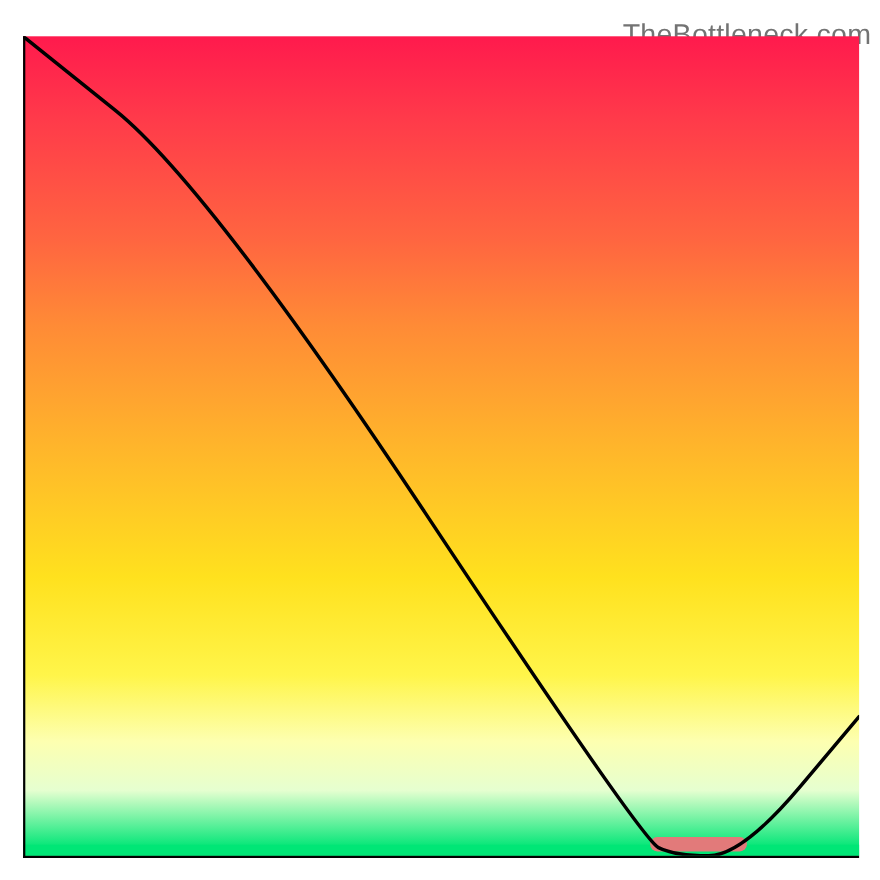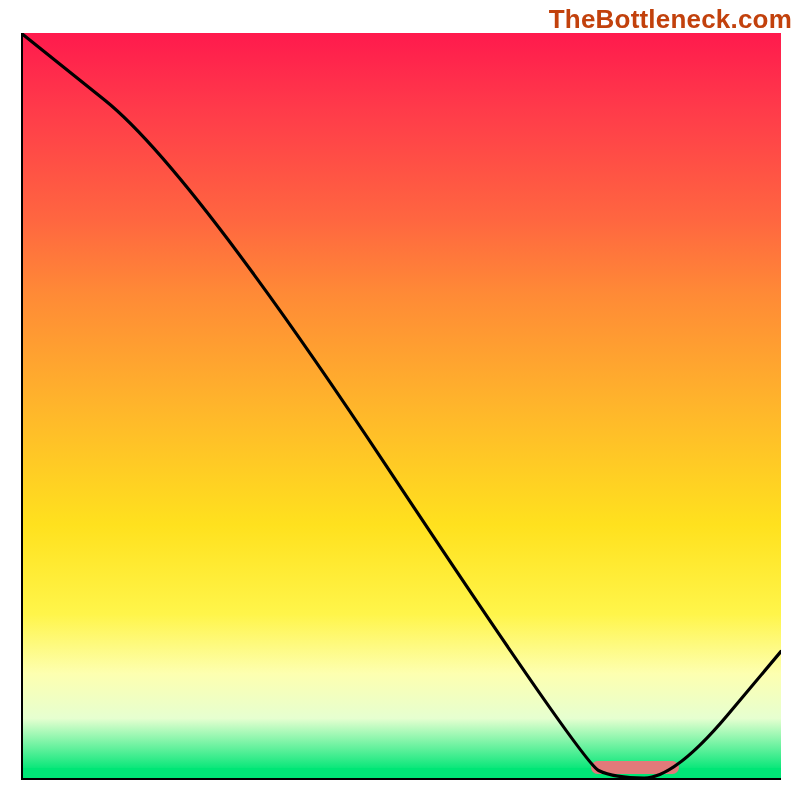--- a/index.html
+++ b/index.html
@@ -11,25 +11,25 @@
     font-family: Arial, Helvetica, sans-serif;
     overflow: hidden;
   }
   .stage {
     position: relative;
     width: 800px;
     height: 800px;
   }
   .watermark {
     position: absolute;
-    top: 4px;
+    top: 16px;
     right: 8px;
     font-size: 26px;
-    font-weight: 700;
-    color: #c2410c;
+    font-weight: 400;
+    color: #737373;
     letter-spacing: 0.2px;
   }
   .plot {
     position: absolute;
     left: 21px;
     top: 33px;
     width: 760px;
     height: 745px;
   }
   .gradient {

